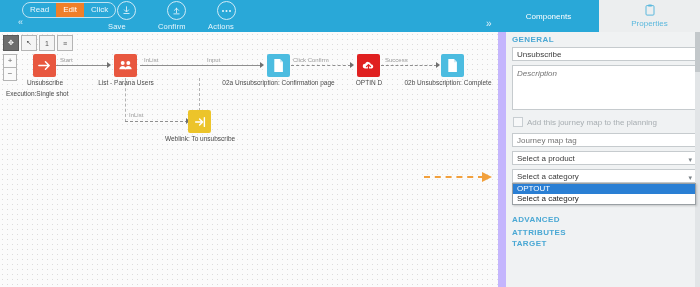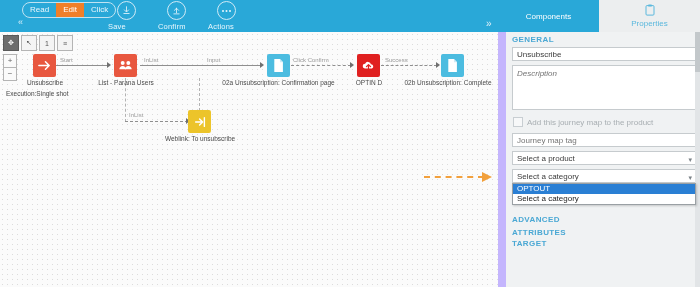--- a/index.html
+++ b/index.html
@@ -260,21 +260,21 @@
         <span class="tinfo">?</span>
       </div>
 
       <div class="fieldwrap">
         <textarea class="ta" placeholder="Description" style=""></textarea>
         <span class="tinfo" style="top:20px;">?</span>
       </div>
 
       <div class="chkrow">
         <span class="chkbox"></span>
-        <span>Add this journey map to the product</span>
+        <span>Add this journey map to the planning</span>
       </div>
 
       <div class="fieldwrap">
         <input class="inp ph" placeholder="Journey map tag" style="">
         <span class="tinfo">?</span>
       </div>
 
       <div class="fieldwrap">
         <div class="selwrap">
           <div class="sel">

